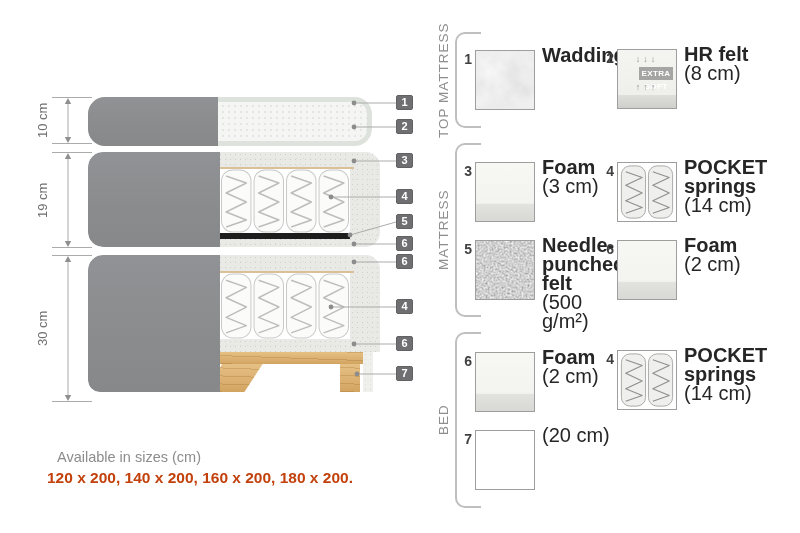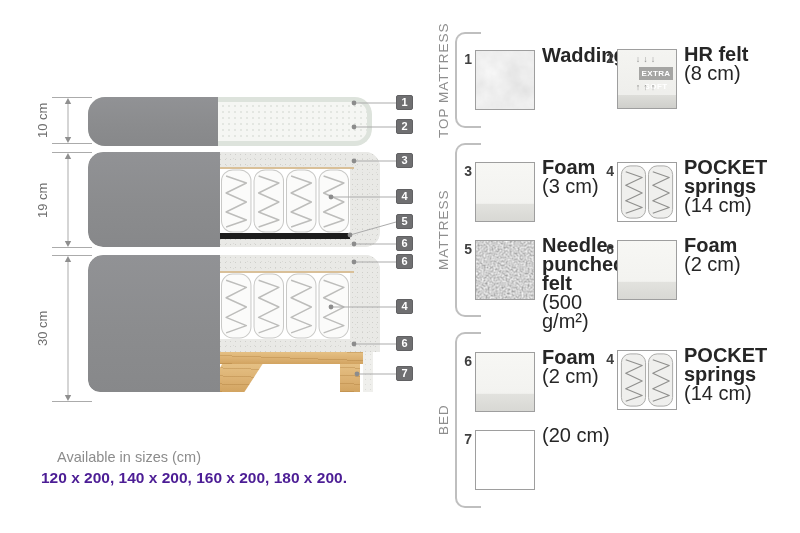--- a/index.html
+++ b/index.html
@@ -71,21 +71,21 @@
     background:linear-gradient(180deg,#e2e2de 0%,#d8d8d4 100%);}
   .sw-es{background:linear-gradient(180deg,#f4f4f1 0%,#efefec 72%);}
   .sw-es::after{content:"";position:absolute;left:0;right:0;bottom:0;height:13px;
     background:linear-gradient(180deg,#dededa 0%,#cfcfcb 100%);}
   .es-arr{position:absolute;left:0;right:0;text-align:center;font-size:9px;color:#8f8f8d;letter-spacing:3px;z-index:2;}
   .es-ribbon{position:absolute;left:3px;right:3px;top:17px;height:13px;background:#a5a5a3;color:#fff;
     font-size:8px;font-weight:bold;text-align:center;line-height:13px;letter-spacing:.4px;z-index:2;margin-left:18px;}
   .sw-wood{border-color:#9e9e9e;}
 
   .footer1{position:absolute;left:57px;top:449px;font-size:14.5px;color:#8c8c8c;}
-  .footer2{position:absolute;left:41px;top:469px;font-size:15.5px;font-weight:bold;color:#4c1d95;}
+  .footer2{position:absolute;left:47px;top:469px;font-size:15.5px;font-weight:bold;color:#c2410c;}
 </style>
 </head>
 <body>
 
 <div class="canvas">
 
   <div class="abs tm">
     <div class="tm-quilt"></div>
     <div class="tm-fabric fabric"></div>
   </div>

